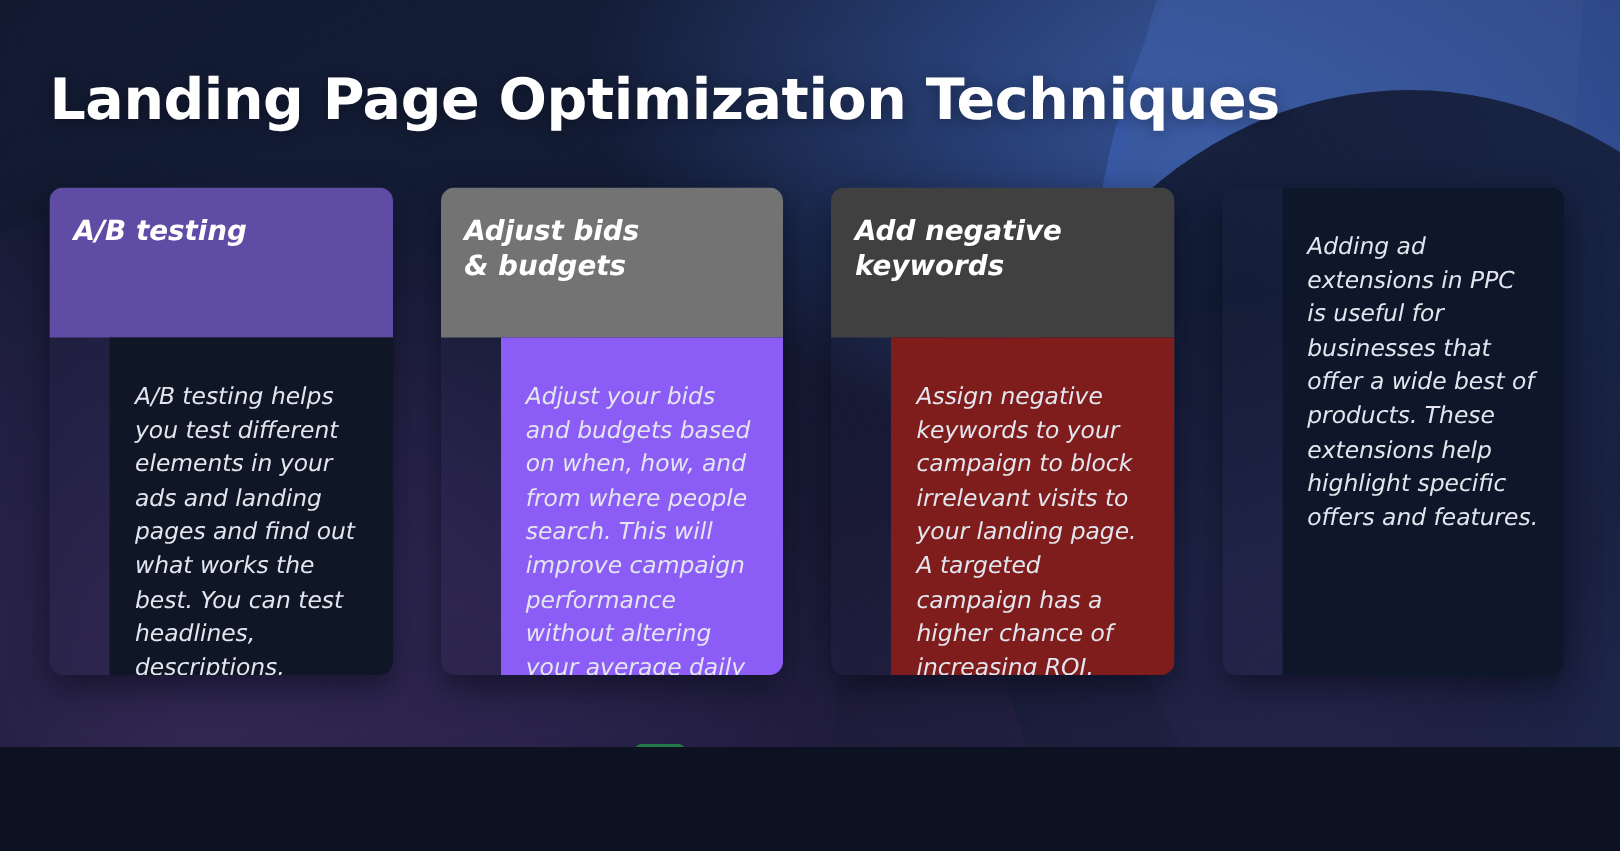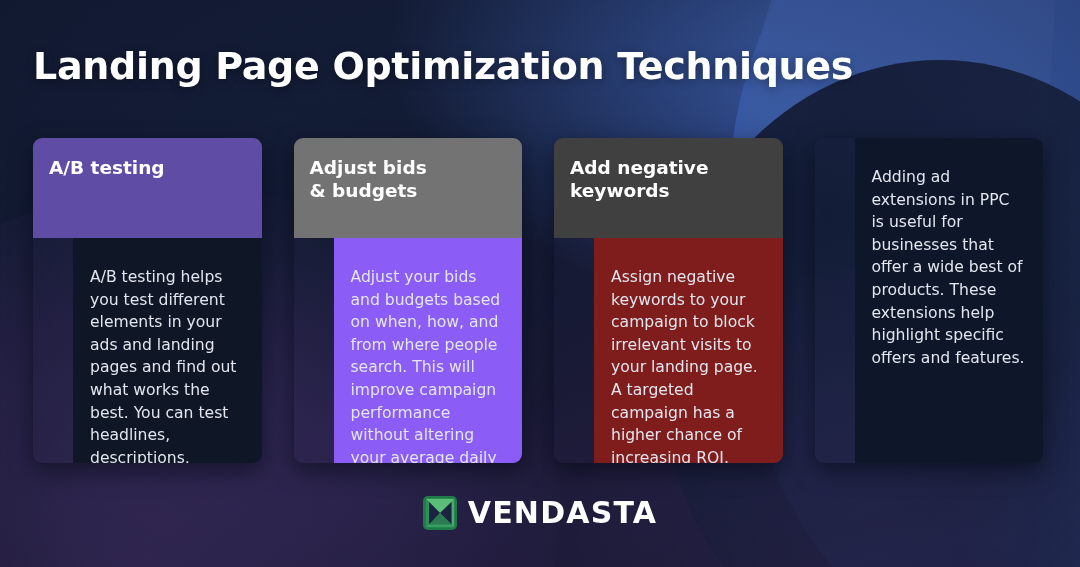--- a/index.html
+++ b/index.html
@@ -3,21 +3,21 @@
 <meta charset="utf-8">
 <style>
   html, body {
     margin: 0;
     padding: 0;
     background: #0c1222;
   }
   #slide {
     position: relative;
     width: 1080px;
-    height: 567px;
+    height: 498px;
     overflow: hidden;
     font-family: "DejaVu Sans", "Liberation Sans", sans-serif;
     background: #141b33;
   }
 
   
   .bg-base {
     position: absolute;
     inset: 0;
     background:
@@ -107,25 +107,26 @@
     color: #ffffff;
     letter-spacing: -0.3px;
     line-height: 1.12;
     white-space: nowrap;
     text-shadow: 0 2px 10px rgba(0,0,0,0.35);
   }
 
   .cards {
     position: absolute;
     left: 33px;
-    top: 138px;
+    top: 125px;
     width: 1010px;
     height: 325px;
     display: flex;
     gap: 32px;
+    font-style: italic;
   }
 
   .card {
     position: relative;
     flex: 1 1 0;
     display: flex;
     flex-direction: column;
     border-radius: 9px;
     overflow: hidden;
     box-shadow: 0 8px 22px rgba(4,8,18,0.55);

